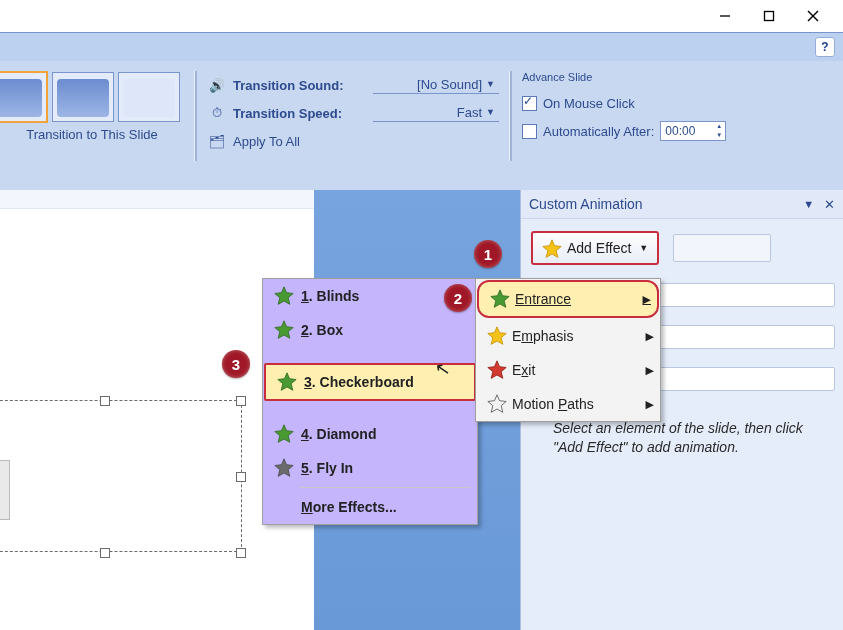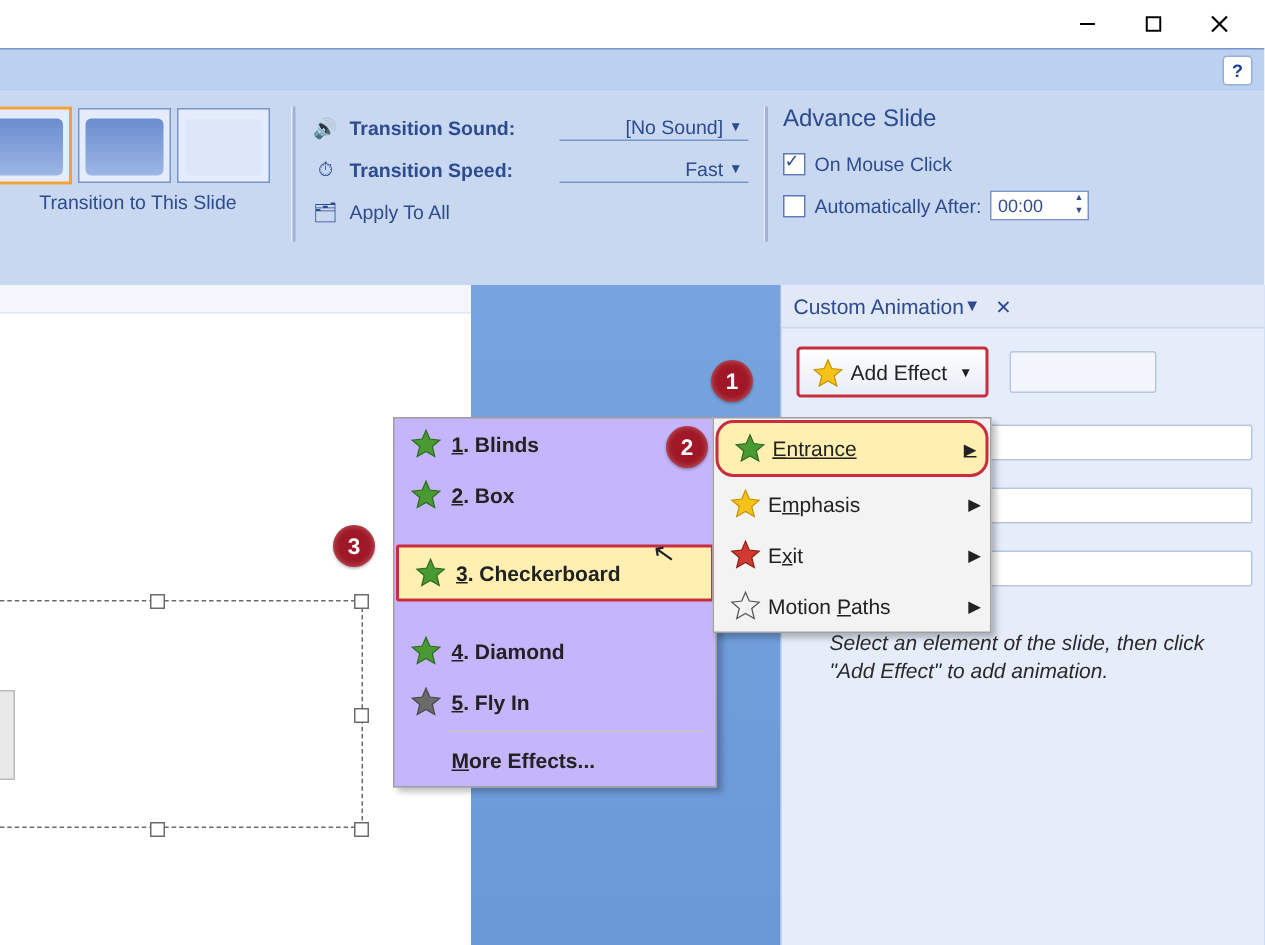--- a/index.html
+++ b/index.html
@@ -145,21 +145,21 @@
   .apply {
     color: #2d4b8e;
   }
   
   .adv-section {
     color: #2d4b8e;
     font-size: 13px;
   }
   .adv-section .heading {
     margin-bottom: 6px;
-    font-size: 16px;
+    font-size: 11px;
   }
   .adv-row {
     display: flex;
     align-items: center;
     height: 28px;
     gap: 6px;
   }
   .chk {
     width: 13px;
     height: 13px;
@@ -276,21 +276,21 @@
     background: #e6edfa;
     border-left: 1px solid #aebfdf;
   }
   .task-header {
     height: 28px;
     display: flex;
     align-items: center;
     padding: 0 8px;
     color: #2d4b8e;
     font-size: 14px;
-    justify-content: flex-start;
+    justify-content: space-between;
     background: #e1e8f7;
     border-bottom: 1px solid #cdd7ec;
   }
   .task-header .right {
     display: flex;
     gap: 10px;
     align-items: center;
   }
   .tri-down { font-size: 11px; color: #2d4b8e; }
   .close-x { font-size: 13px; color: #2d4b8e; }

